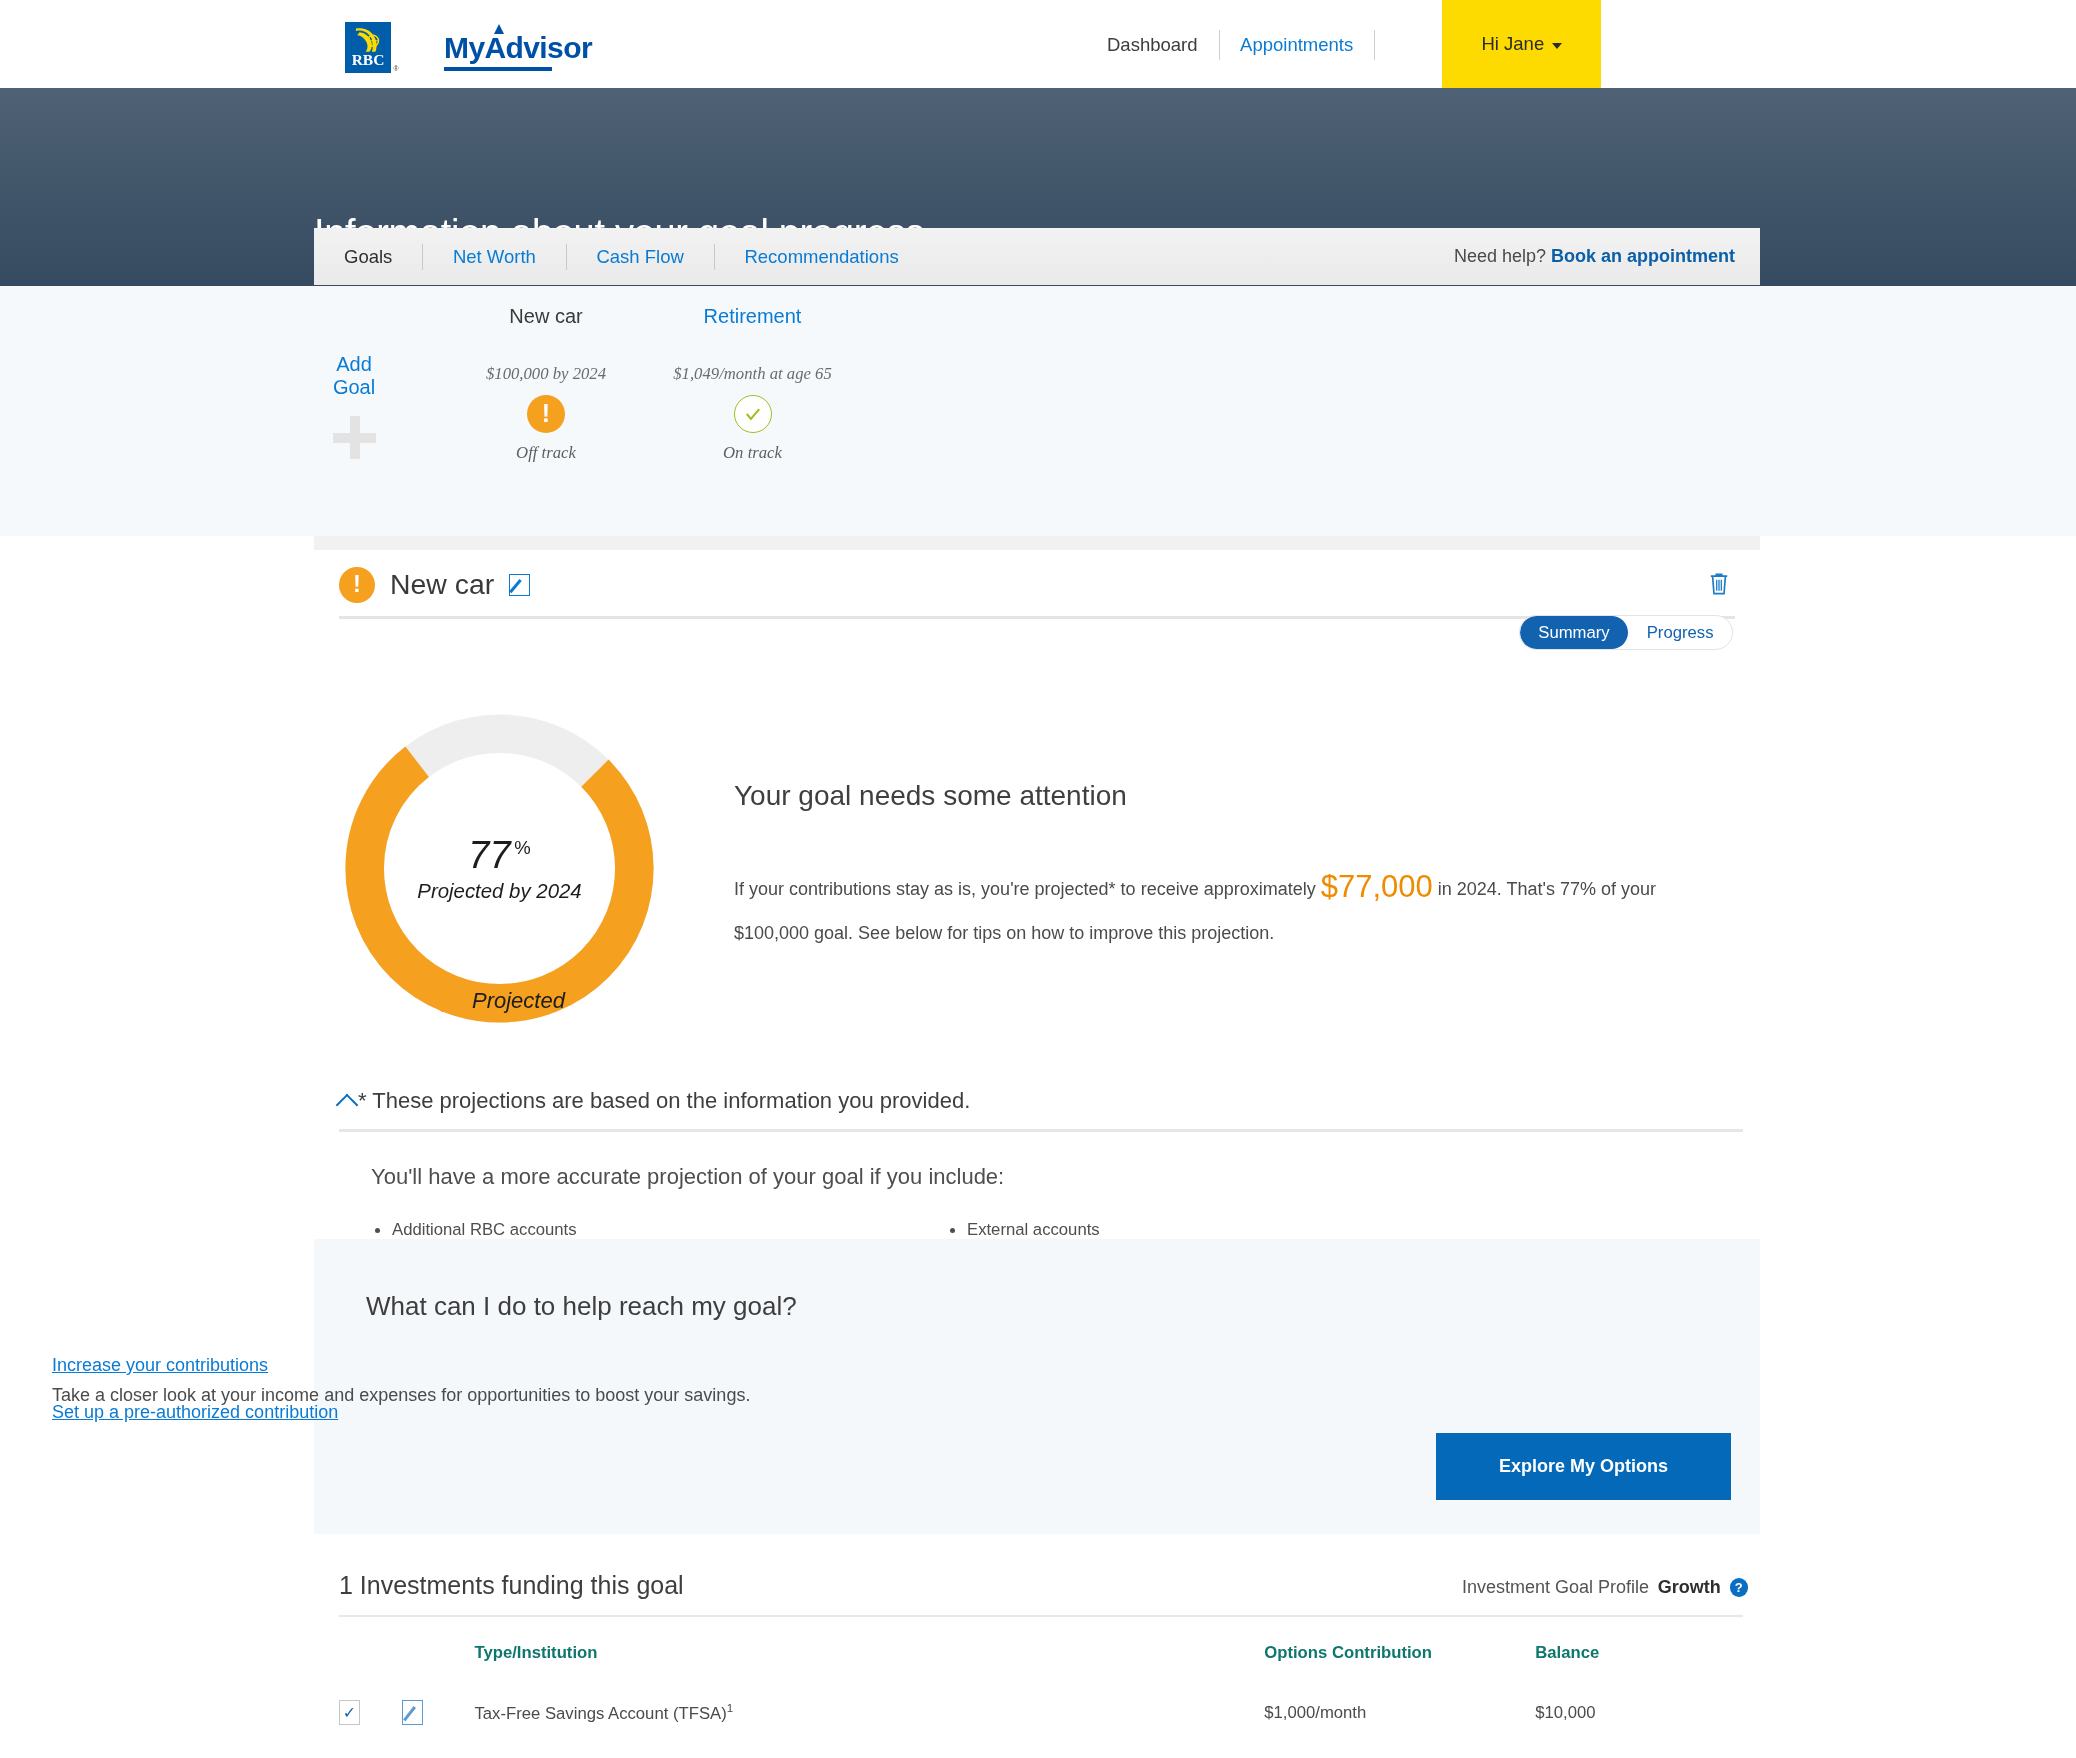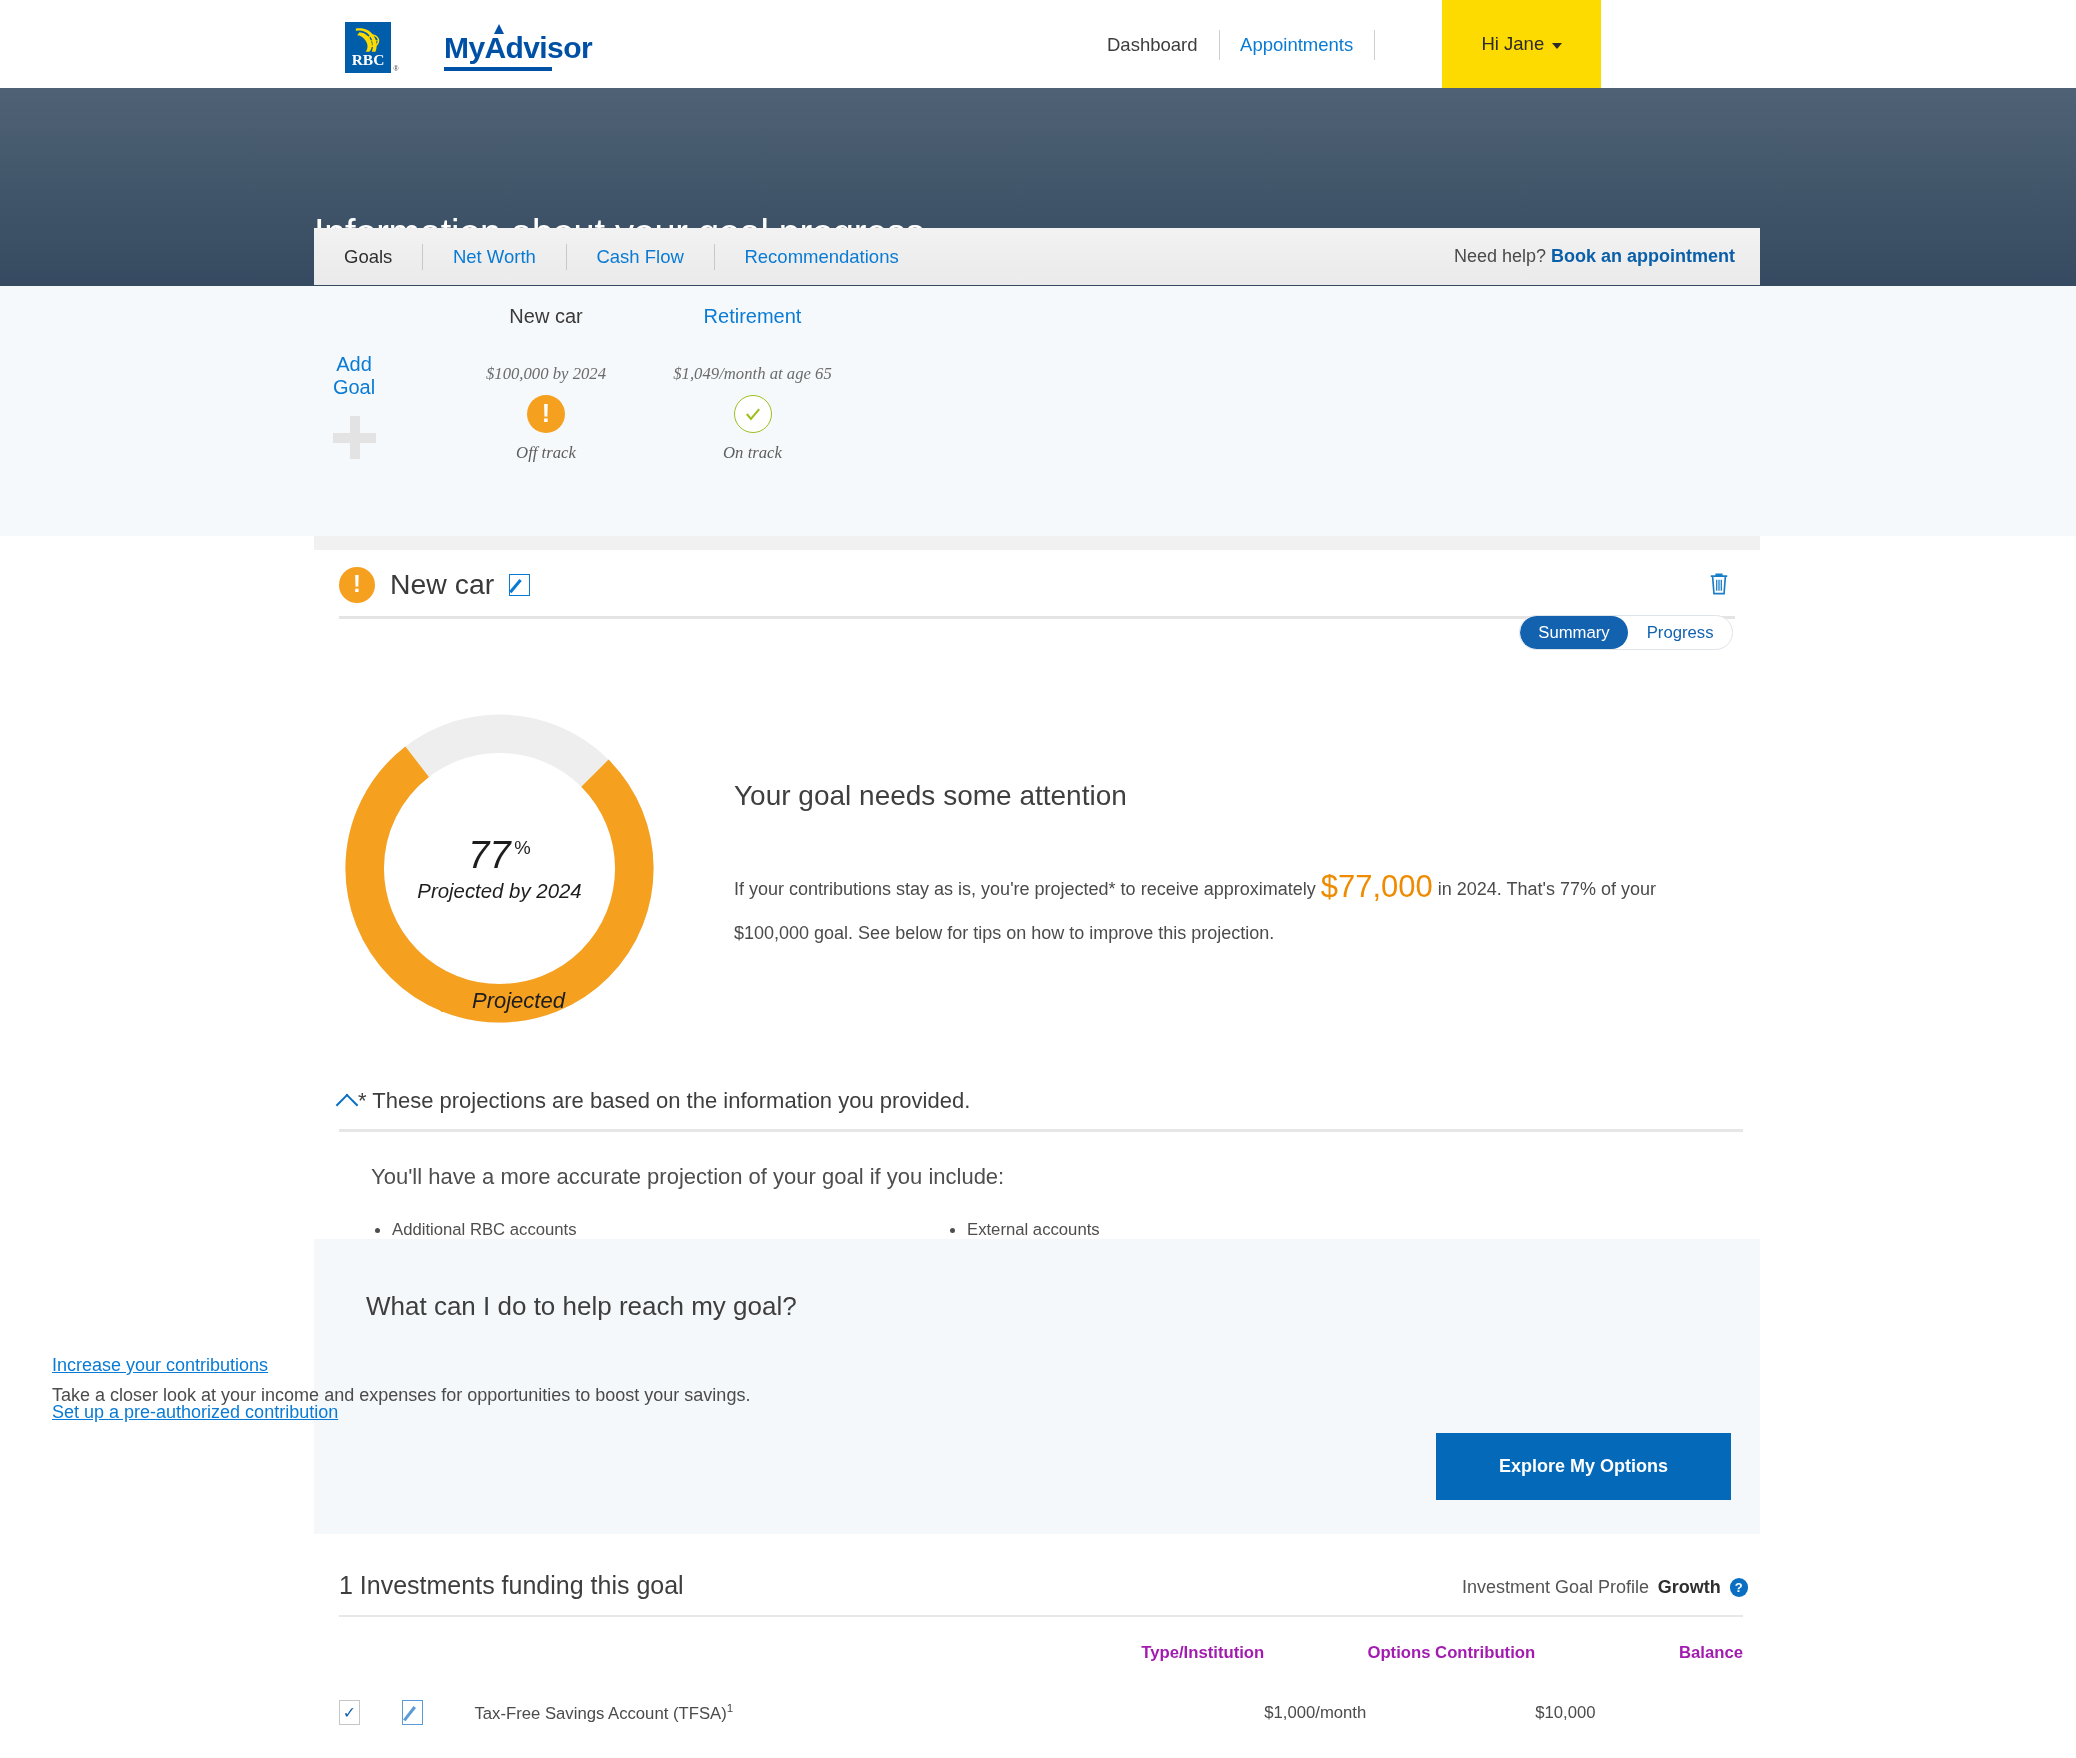--- a/index.html
+++ b/index.html
@@ -260,21 +260,21 @@
     font-size: 13px; font-weight: bold; display: flex; align-items: center; justify-content: center;
   }
   .inv-rule {
     position: absolute; left: 339px; top: 1615px; width: 1404px; height: 1.9px; background: #e8e8e8;
   }
   .inv-table {
     position: absolute; left: 339px; top: 1632px; width: 1404px;
     border-collapse: collapse;
   }
   .inv-table th {
-    font-size: 16.7px; color: #a21caf; font-weight: bold; text-align: right;
+    font-size: 16.7px; color: #0f766e; font-weight: bold; text-align: left;
     padding: 11px 0 21px 0;
     margin-left: 20px;
   }
   .inv-table td { font-size: 16.7px; color: #4b4b4b; padding: 16px 0; }
   .col-check { width: 49px; }
   .col-edit { width: 56px; }
   .col-type { width: 612px; }
   .col-contrib { width: 210px; }
   .col-balance { width: 161px; }
   .checkbox-ui {

